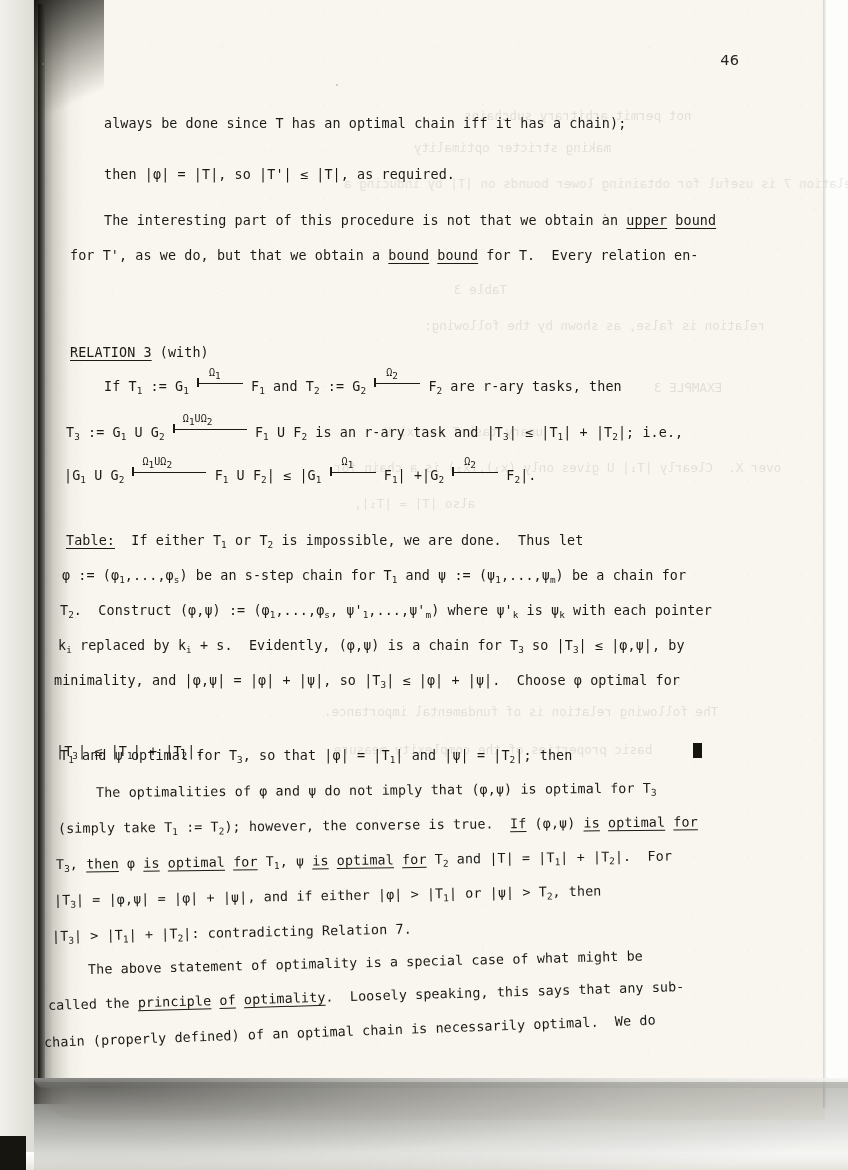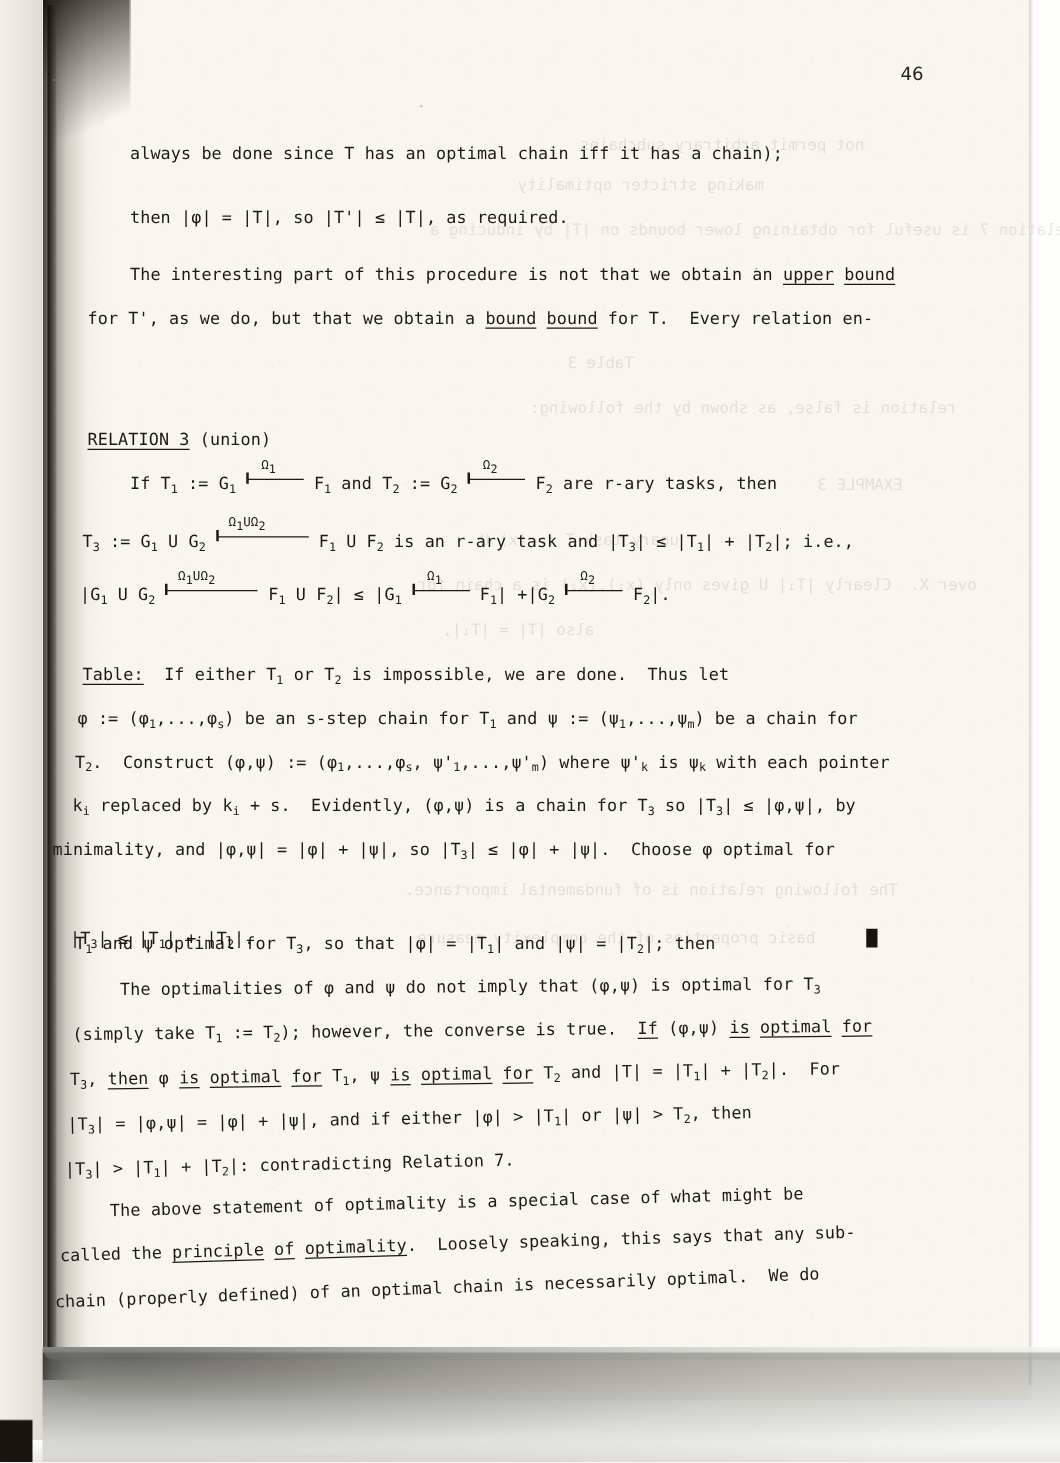--- a/index.html
+++ b/index.html
@@ -128,33 +128,33 @@
   <div class="page">
 
     <div class="pageno">46</div>
 
     <div class="ln" style="left:70px;top:116px;">always be done since T has an optimal chain iff it has a chain);</div>
     <div class="ln" style="left:70px;top:146px;margin-top:21px;">then |<span>φ</span>| = |T|, so |T'| ≤ |T|, as required.</div>
 
     <div class="ln" style="left:70px;top:213px;">The interesting part of this procedure is not that we obtain an <u class="ul">upper</u> <u class="ul">bound</u></div>
     <div class="ln" style="left:36px;top:248px;">for T', as we do, but that we obtain a <u class="ul">bound</u> <u class="ul">bound</u> for T.  Every relation en-</div>
 
-    <div class="ln" style="left:36px;top:345px;"><u class="ul">RELATION 3</u> <span>(union)</span></div>
+    <div class="ln" style="left:36px;top:345px;"><u class="ul">RELATION 3</u> <span>(with)</span></div>
 
     <div class="ln" style="left:70px;top:378px;">If T<span class="sub">1</span> := G<span class="sub">1</span> <span class="arr"><span class="lbl">Ω<span class="sub">1</span></span><span class="bar"></span><span class="shaft"></span></span> F<span class="sub">1</span> and T<span class="sub">2</span> := G<span class="sub">2</span> <span class="arr"><span class="lbl">Ω<span class="sub">2</span></span><span class="bar"></span><span class="shaft"></span></span> F<span class="sub">2</span> are r-ary tasks, then</div>
 
     <div class="ln" style="left:32px;top:424px;">T<span class="sub">3</span> := G<span class="sub">1</span> U G<span class="sub">2</span> <span class="arr wide"><span class="lbl">Ω<span class="sub">1</span>UΩ<span class="sub">2</span></span><span class="bar"></span><span class="shaft"></span></span> F<span class="sub">1</span> U F<span class="sub">2</span> is an r-ary task and |T<span class="sub">3</span>| ≤ |T<span class="sub">1</span>| + |T<span class="sub">2</span>|; i.e.,</div>
 
     <div class="ln" style="left:30px;top:467px;">|G<span class="sub">1</span> U G<span class="sub">2</span> <span class="arr wide"><span class="lbl">Ω<span class="sub">1</span>UΩ<span class="sub">2</span></span><span class="bar"></span><span class="shaft"></span></span> F<span class="sub">1</span> U F<span class="sub">2</span>| ≤ |G<span class="sub">1</span> <span class="arr"><span class="lbl">Ω<span class="sub">1</span></span><span class="bar"></span><span class="shaft"></span></span> F<span class="sub">1</span>| +|G<span class="sub">2</span> <span class="arr"><span class="lbl">Ω<span class="sub">2</span></span><span class="bar"></span><span class="shaft"></span></span> F<span class="sub">2</span>|.</div>
 
     <div class="ln" style="left:32px;top:533px;"><u class="ul">Table:</u>  If either T<span class="sub">1</span> or T<span class="sub">2</span> is impossible, we are done.  Thus let</div>
     <div class="ln" style="left:28px;top:568px;">φ := (φ<span class="sub">1</span>,...,φ<span class="sub">s</span>) be an s-step chain for T<span class="sub">1</span> and ψ := (ψ<span class="sub">1</span>,...,ψ<span class="sub">m</span>) be a chain for</div>
     <div class="ln" style="left:26px;top:603px;">T<span class="sub">2</span>.  Construct (φ,ψ) := (φ<span class="sub">1</span>,...,φ<span class="sub">s</span>, ψ'<span class="sub">1</span>,...,ψ'<span class="sub">m</span>) where ψ'<span class="sub">k</span> is ψ<span class="sub">k</span> with each pointer</div>
     <div class="ln" style="left:24px;top:638px;">k<span class="sub">i</span> replaced by k<span class="sub">i</span> + s.  Evidently, (φ,ψ) is a chain for T<span class="sub">3</span> so |T<span class="sub">3</span>| ≤ |φ,ψ|, by</div>
-    <div class="ln" style="left:8px;top:673px;">minimality, and |φ,ψ| = |φ| + |ψ|, so |T<span class="sub">3</span>| ≤ |φ| + |ψ|.  Choose φ optimal for</div>
+    <div class="ln" style="left:20px;top:673px;">minimality, and |φ,ψ| = |φ| + |ψ|, so |T<span class="sub">3</span>| ≤ |φ| + |ψ|.  Choose φ optimal for</div>
     <div class="ln" style="left:26px;top:712px;margin-top:36px;">T<span class="sub">1</span> and ψ optimal for T<span class="sub">3</span>, so that |φ| = |T<span class="sub">1</span>| and |ψ| = |T<span class="sub">2</span>|; then</div>
     <div class="ln" style="left:22px;top:744px;">|T<span class="sub">3</span>| ≤ |T<span class="sub">1</span>| + |T<span class="sub">2</span>|.</div>
     <div class="qed" style="left:659px;top:743px;"></div>
 
     <div class="ln" style="left:62px;top:785px;transform:rotate(-0.45deg);">The optimalities of φ and ψ do not imply that (φ,ψ) is optimal for T<span class="sub">3</span></div>
     <div class="ln" style="left:24px;top:821px;transform:rotate(-0.6deg);">(simply take T<span class="sub">1</span> := T<span class="sub">2</span>); however, the converse is true.  <u class="ul">If</u> (φ,ψ) <u class="ul">is</u> <u class="ul">optimal</u> <u class="ul">for</u></div>
     <div class="ln" style="left:22px;top:857px;transform:rotate(-0.8deg);">T<span class="sub">3</span>, <u class="ul">then</u> φ <u class="ul">is</u> <u class="ul">optimal</u> <u class="ul">for</u> T<span class="sub">1</span>, ψ <u class="ul">is</u> <u class="ul">optimal</u> <u class="ul">for</u> T<span class="sub">2</span> and |T| = |T<span class="sub">1</span>| + |T<span class="sub">2</span>|.  For</div>
     <div class="ln" style="left:20px;top:893px;transform:rotate(-1deg);">|T<span class="sub">3</span>| = |φ,ψ| = |φ| + |ψ|, and if either |φ| &gt; |T<span class="sub">1</span>| or |ψ| &gt; T<span class="sub">2</span>, then</div>
     <div class="ln" style="left:18px;top:929px;transform:rotate(-1.2deg);">|T<span class="sub">3</span>| &gt; |T<span class="sub">1</span>| + |T<span class="sub">2</span>|: contradicting Relation 7.</div>
 

